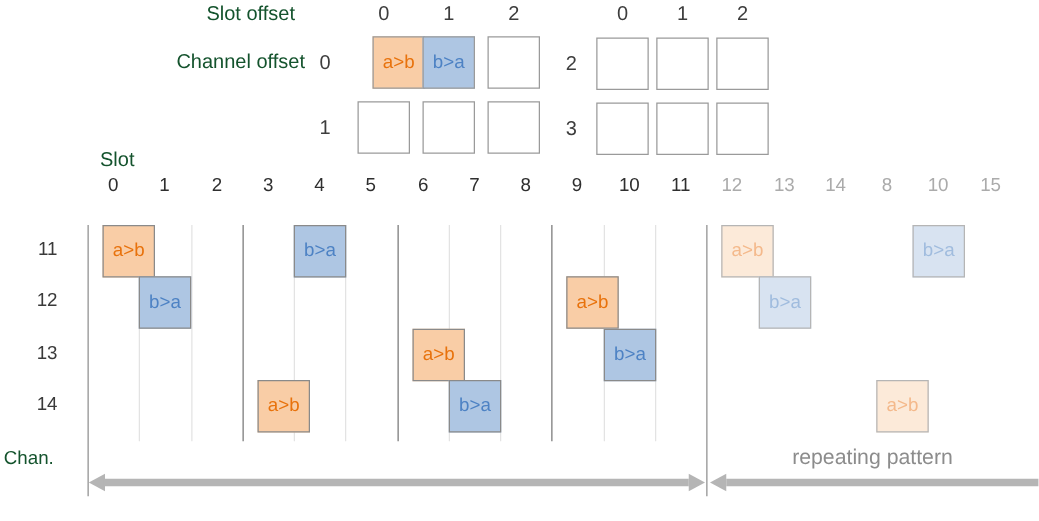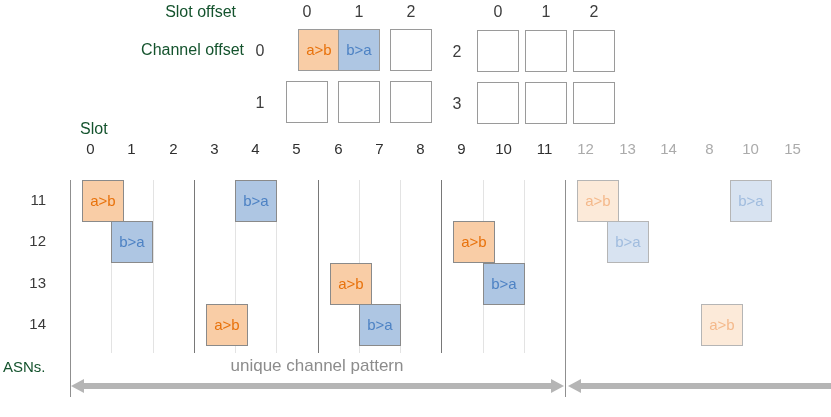--- a/index.html
+++ b/index.html
@@ -124,22 +124,22 @@
   <div class="scell blue" style="left:235px;top:180px;">b&gt;a</div>
   <div class="scell orange" style="left:318px;top:263px;">a&gt;b</div>
   <div class="scell blue" style="left:359px;top:304px;">b&gt;a</div>
   <div class="scell orange" style="left:441px;top:221px;">a&gt;b</div>
   <div class="scell blue" style="left:483px;top:263px;">b&gt;a</div>
   <div class="scell orange faded" style="left:565px;top:180px;">a&gt;b</div>
   <div class="scell blue faded" style="left:607px;top:221px;">b&gt;a</div>
   <div class="scell orange faded" style="left:689px;top:304px;">a&gt;b</div>
   <div class="scell blue faded" style="left:730px;top:180px;">b&gt;a</div>
 
-  <div class="txt" style="left:3px;top:359px;font-size:15px;">ASNs.</div>
-  <div class="patternlabel" style="left:117px;width:400px;">unique channel pattern</div>
+  <div class="txt" style="left:3px;top:359px;font-size:15px;">Chan.</div>
+  <div class="patternlabel" style="left:573px;width:250px;">repeating pattern</div>
 
   <div>
     <div class="ahead pl" style="left:71px;"></div>
     <div class="abar" style="left:83px;width:468px;"></div>
     <div class="ahead pr" style="left:551px;"></div>
   </div>
   <div>
     <div class="ahead pl" style="left:568px;"></div>
     <div class="abar" style="left:581px;width:250px;"></div>
   </div>

